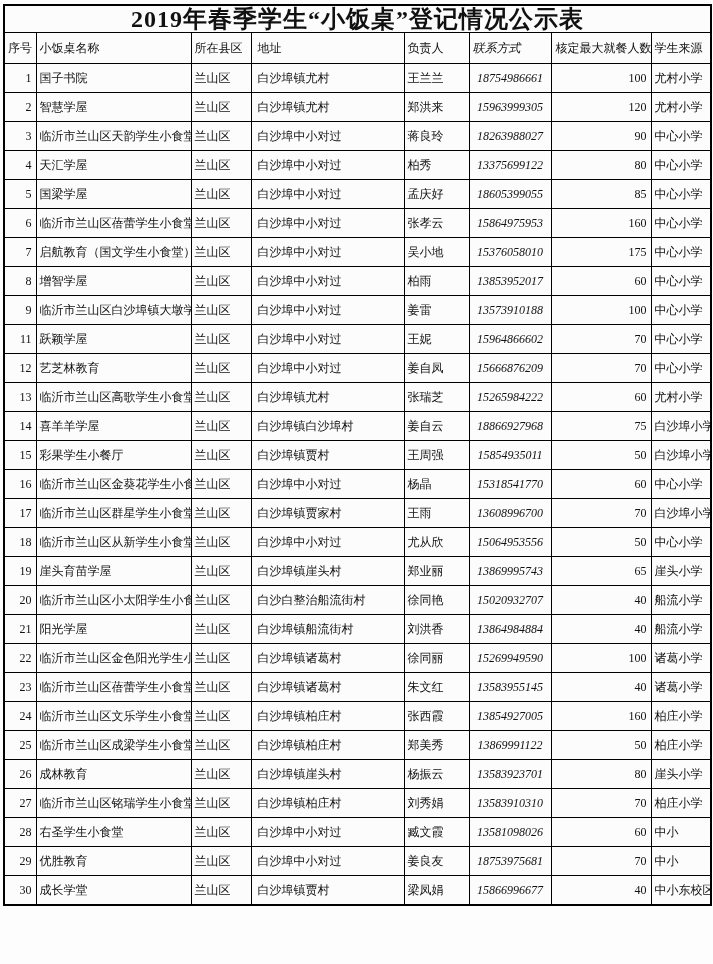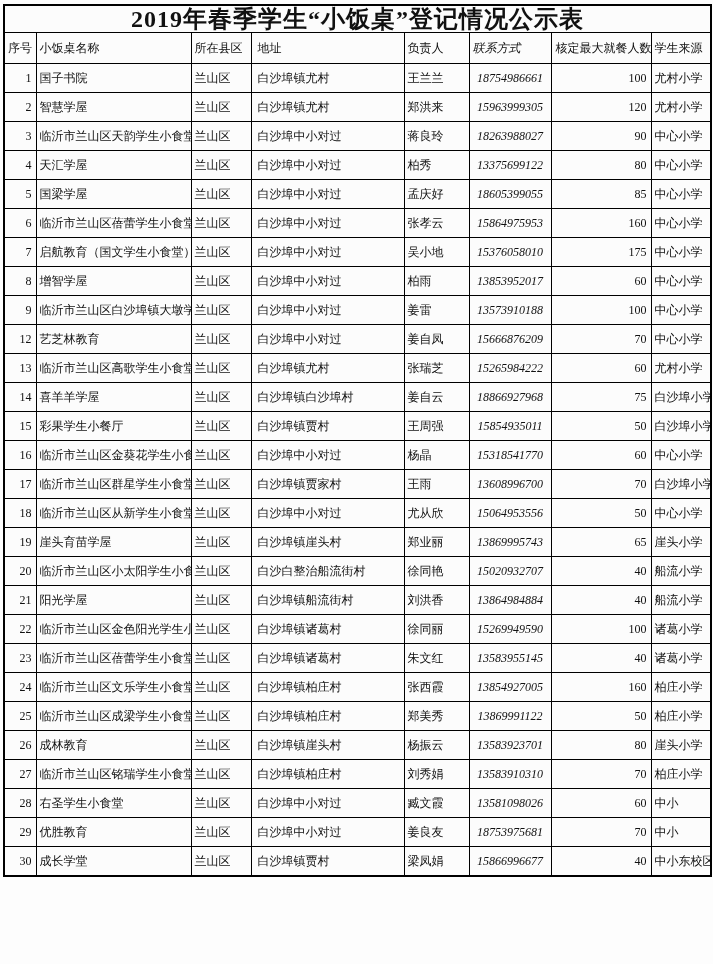--- a/index.html
+++ b/index.html
@@ -174,20 +174,30 @@
           <td class="c0">9</td>
           <td class="c1">临沂市兰山区白沙埠镇大墩学屋</td>
           <td class="c2">兰山区</td>
           <td class="c3">白沙埠中小对过</td>
           <td class="c4">姜雷</td>
           <td class="c5">13573910188</td>
           <td class="c6">100</td>
           <td class="c7">中心小学</td>
         </tr>
         <tr class="data-row">
+          <td class="c0">11</td>
+          <td class="c1">跃颖学屋</td>
+          <td class="c2">兰山区</td>
+          <td class="c3">白沙埠中小对过</td>
+          <td class="c4">王妮</td>
+          <td class="c5">15964866602</td>
+          <td class="c6">70</td>
+          <td class="c7">中心小学</td>
+        </tr>
+        <tr class="data-row">
           <td class="c0">12</td>
           <td class="c1">艺芝林教育</td>
           <td class="c2">兰山区</td>
           <td class="c3">白沙埠中小对过</td>
           <td class="c4">姜自凤</td>
           <td class="c5">15666876209</td>
           <td class="c6">70</td>
           <td class="c7">中心小学</td>
         </tr>
         <tr class="data-row">

